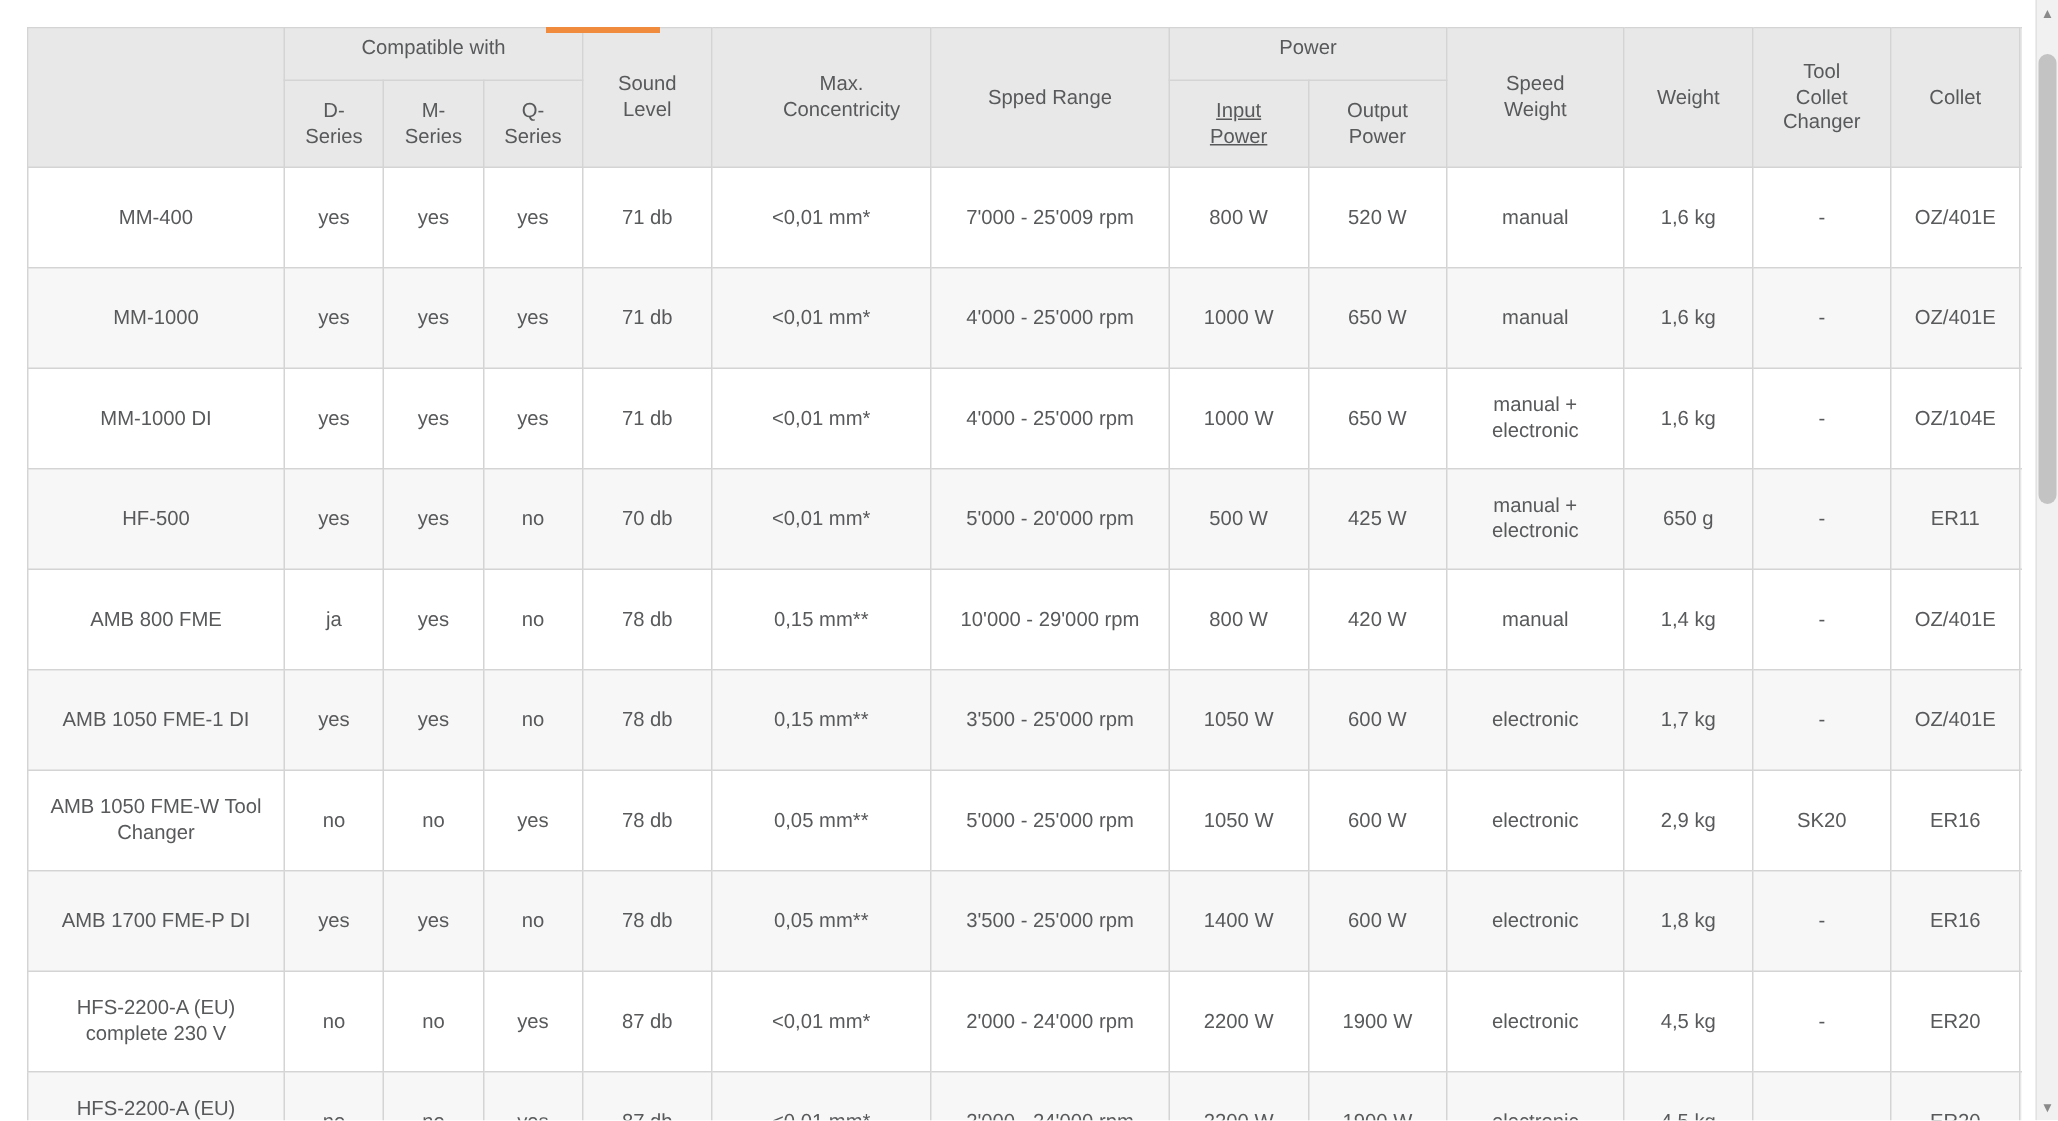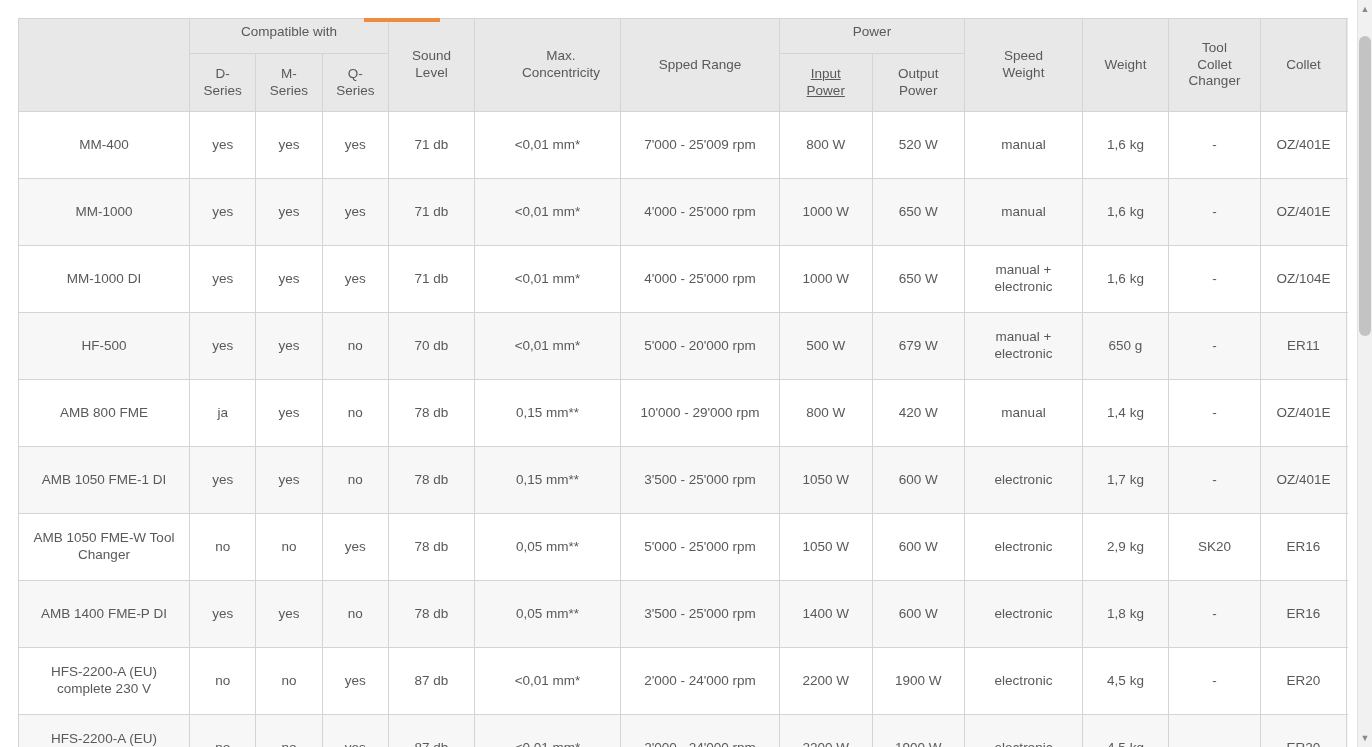--- a/index.html
+++ b/index.html
@@ -218,21 +218,21 @@
           </tr>
           <tr class="alt">
             <td class="model">HF-500</td>
             <td>yes</td>
             <td>yes</td>
             <td>no</td>
             <td>70 db</td>
             <td>&lt;0,01 mm*</td>
             <td>5'000 - 20'000 rpm</td>
             <td>500 W</td>
-            <td>679 W</td>
+            <td>425 W</td>
             <td>manual + electronic</td>
             <td>650 g</td>
             <td>-</td>
             <td>ER11</td>
             <td>1,0 - 8,0 mm</td>
           </tr>
           <tr>
             <td class="model">AMB 800  FME</td>
             <td>ja</td>
             <td>yes</td>
@@ -274,21 +274,21 @@
             <td>5'000 - 25'000 rpm</td>
             <td>1050 W</td>
             <td>600 W</td>
             <td>electronic</td>
             <td>2,9 kg</td>
             <td>SK20</td>
             <td>ER16</td>
             <td>1,0 - 12,0 mm</td>
           </tr>
           <tr class="alt">
-            <td class="model">AMB 1400  FME-P DI</td>
+            <td class="model">AMB 1700  FME-P DI</td>
             <td>yes</td>
             <td>yes</td>
             <td>no</td>
             <td>78 db</td>
             <td>0,05 mm**</td>
             <td>3'500 - 25'000 rpm</td>
             <td>1400 W</td>
             <td>600 W</td>
             <td>electronic</td>
             <td>1,8 kg</td>

